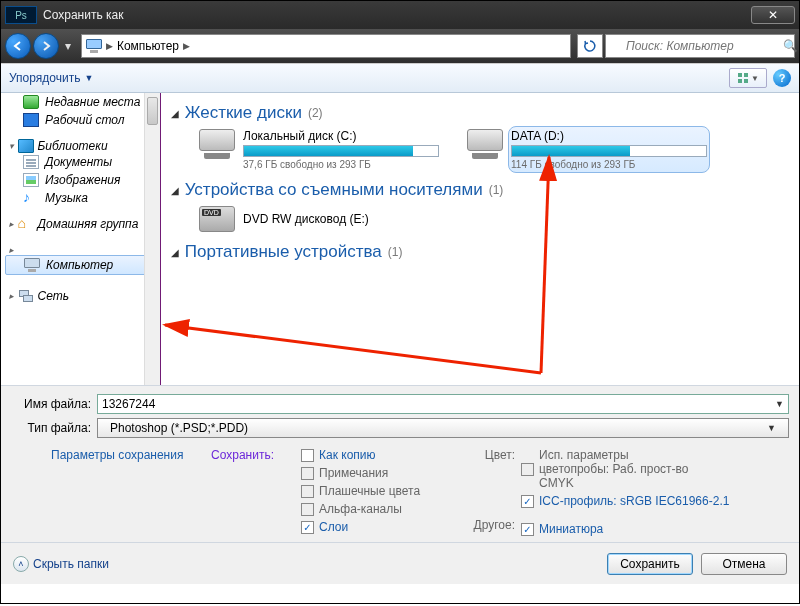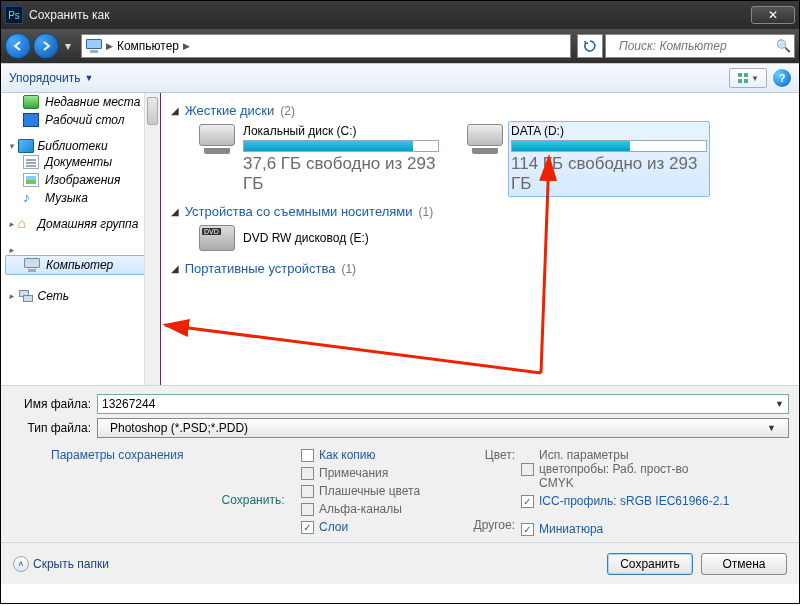--- a/index.html
+++ b/index.html
@@ -1,35 +1,35 @@
 <!DOCTYPE html>
 <html><head>
 <meta charset="utf-8">
 <style>
   * { box-sizing: border-box; margin: 0; padding: 0; font-family: "Segoe UI", Tahoma, sans-serif; font-size: 12px; }
   body { background: #fff; width: 800px; height: 606px; overflow: hidden; }
   .window { width: 800px; height: 604px; border: 1px solid #000; background: #fff; }
   
   .titlebar { height: 28px; background: linear-gradient(#3a3a3a, #2a2a2a); display: flex; align-items: center; color: #fff; padding: 0 4px; }
-  .titlebar .app-icon { width: 18px; height: 18px; background: #001a33; border: 1px solid #0a4d8c; display: flex; align-items: center; justify-content: center; color: #8cc; font-size: 10px; margin-right: 6px; }
+  .titlebar .app-icon { width: 32px; height: 18px; background: #001a33; border: 1px solid #0a4d8c; display: flex; align-items: center; justify-content: center; color: #8cc; font-size: 10px; margin-right: 6px; }
   .titlebar .title { flex: 1; color: #eee; }
   .titlebar .close { width: 44px; height: 18px; background: linear-gradient(#555,#333); border: 1px solid #888; border-radius: 3px; display: flex; align-items: center; justify-content: center; color: #fff; font-size: 12px; }
   
   .navbar { height: 34px; background: linear-gradient(#505050, #2e2e2e); display: flex; align-items: center; padding: 2px 4px; gap: 2px; }
   .navbtn { width: 26px; height: 26px; border-radius: 50%; background: radial-gradient(circle at 30% 30%, #4aa9ff, #0a5bb8); border: 1px solid #0a4d8c; display: flex; align-items: center; justify-content: center; color: #fff; }
   .navbtn.fwd { filter: brightness(0.95); }
   .navbar .chev { width: 14px; color: #ddd; display:flex; align-items:center; justify-content:center; }
   .addressbar { flex: 1; height: 24px; background: #fff; border: 1px solid #888; margin: 0 4px; display: flex; align-items: center; padding: 0 4px; gap: 4px; }
   .addressbar .pc-icon { width: 16px; height: 14px; position: relative; }
   .addressbar .pc-icon::before { content:""; position:absolute; inset:0 0 4px 0; background:#9cf; border:1px solid #369; border-radius:1px; }
   .addressbar .pc-icon::after { content:""; position:absolute; left:4px; right:4px; bottom:0; height:3px; background:#aaa; }
   .addressbar .crumb { color: #000; }
   .addressbar .crumb-arrow { color: #555; font-size: 9px; }
   .refresh-box { width: 26px; height: 24px; background: #fff; border: 1px solid #888; display:flex; align-items:center; justify-content:center; color:#1a5dab; }
-  .searchbox { width: 190px; height: 24px; background: #fff; border: 1px solid #888; display: flex; align-items: center; padding: 0 13px; color: #888; }
+  .searchbox { width: 190px; height: 24px; background: #fff; border: 1px solid #888; display: flex; align-items: center; padding: 0 20px; color: #888; }
   .searchbox input { border: none; outline: none; flex: 1; color: #888; font-style: italic; }
   
   .toolbar { height: 30px; border-top: 1px solid #ccc; border-bottom: 1px solid #b8c8d8; background: linear-gradient(#f7fbff, #e3edf7); display: flex; align-items: center; padding: 0 8px; }
   .toolbar .org { color: #15428b; display:flex; align-items:center; gap:4px; }
   .toolbar .spacer { flex: 1; }
   .toolbar .view { width: 38px; height: 20px; border: 1px solid #aac; background: linear-gradient(#fff,#e8f0fa); border-radius:2px; margin-right:6px; display:flex; align-items:center; justify-content:center; gap:2px; }
   .toolbar .help { width: 18px; height: 18px; border-radius: 50%; background: radial-gradient(circle at 30% 30%, #6cf, #06c); color: #fff; display:flex; align-items:center; justify-content:center; font-size:11px; font-weight:bold; }
   
   .body { display: flex; height: 292px; }
   .sidebar { width: 160px; border-right: 1px solid #701a75; background: #fff; overflow: hidden; position: relative; font-style: italic; }
@@ -54,52 +54,52 @@
   .ic-pc::after { content:""; position:absolute; left:4px; right:4px; bottom:0; height:3px; background:#aaa; }
   .ic-net { position:relative; }
   .ic-net::before{ content:""; position:absolute; inset:1px 5px 6px 1px; background:#cde; border:1px solid #789; }
   .ic-net::after { content:""; position:absolute; inset:6px 1px 1px 5px; background:#cde; border:1px solid #789; }
   .sb-scroll { position:absolute; right:0; top:0; bottom:0; width:16px; background:#f0f0f0; border-left:1px solid #ddd; }
   .sb-scroll .thumb { position:absolute; left:2px; right:2px; top:4px; height:28px; background:linear-gradient(#e8e8e8,#c8c8c8); border:1px solid #aaa; border-radius:2px; }
 
   .content { flex: 1; background: #fff; padding: 6px 10px; position: relative; overflow:hidden; }
   .group-hdr { display:flex; align-items:center; gap:6px; margin: 4px 0 6px 0; }
   .group-hdr .tri { font-size:10px; color:#333; }
-  .group-hdr .label { color: #1a5dab; font-size: 13px; }
+  .group-hdr .label { color: #1a5dab; font-size: 17px; }
   .group-hdr .count { color: #7a7a7a; }
   .drives { display:flex; gap:28px; margin: 2px 0 10px 28px; }
   .drive { display:flex; gap:8px; width:240px; }
   .drive-icon { width:36px; height:30px; position:relative; flex-shrink:0; }
   .drive-icon::before{ content:""; position:absolute; inset:0 0 8px 0; background:linear-gradient(#eee,#bbb); border:1px solid #888; border-radius:3px; }
   .drive-icon::after { content:""; position:absolute; left:5px; right:5px; bottom:0; height:6px; background:#888; border-radius:0 0 2px 2px; }
   .drive-info { flex:1; }
   .drive-name { color:#000; margin-bottom:2px; }
   .drive-bar { height:12px; border:1px solid #9ab; background:#fff; position:relative; margin-bottom:2px; }
   .drive-bar .fill { position:absolute; left:0; top:0; bottom:0; background: linear-gradient(#2ec9e8, #0a9bc8); }
-  .drive-free { color:#6a6a6a; font-size:17px; }
-  .drive.selected .drive-info { background: linear-gradient(#eaf3ff,#d6eaff); border:1px solid #8cb8e8; border-radius:2px; padding:2px; margin:-3px; }
+  .drive-free { color:#6a6a6a; font-size:10px; }
+  .drive.selected .drive-info { background: linear-gradient(#eaf3ff,#d6eaff); border:1px solid #8cb8e8; border-radius:8px; padding:2px; margin:-3px; }
   .dvd { display:flex; gap:8px; align-items:center; margin: 4px 0 10px 28px; }
   .dvd-icon { width:36px; height:26px; position:relative; }
   .dvd-icon::before{ content:""; position:absolute; inset:0; background:linear-gradient(#ddd,#aaa); border:1px solid #888; border-radius:3px; }
   .dvd-icon::after{ content:"DVD"; position:absolute; left:3px; top:3px; font-size:7px; background:#333; color:#fff; padding:0 2px; border-radius:1px; }
 
   
   .anno-svg { position:absolute; left:0; top:0; pointer-events:none; }
 
   
   .form { border-top: 1px solid #d0d7e0; background:#f0f0f0; padding: 8px 10px 6px 10px; }
   .form-row { display:flex; align-items:center; margin-bottom:4px; gap:6px; }
   .form-row label { width:80px; text-align:right; color:#000; }
   .form-row .field { flex:1; height:20px; border:1px solid #7a9; background:#fff; padding:0 4px; display:flex; align-items:center; }
   .form-row .combo { border:1px solid #888; background: linear-gradient(#fff,#e8e8e8); display:flex; align-items:center; padding:0 12px; }
   .form-row .combo .dd { margin-left:auto; font-size:9px; color:#333; }
   .options { display:flex; padding: 6px 0 0 0; }
   .options .col { display:flex; flex-direction:column; gap:4px; }
   .options .c1 { width:200px; padding-left:40px; }
-  .options .c2lab { width:90px; text-align:center; color:#0f766e; padding-right:6px;margin-top:45px; }
+  .options .c2lab { width:90px; text-align:left; color:#6d28d9; padding-right:6px; }
   .options .c2 { width:160px; }
   .options .c3lab { width:60px; text-align:right; color:#666; padding-right:6px; }
   .options .c3 { flex:1; }
   .chk { display:flex; align-items:center; gap:5px; color:#666; }
   .chk.on { color:#1a5dab; }
   .chk .box { width:13px; height:13px; border:1px solid #888; background:#fff; display:flex; align-items:center; justify-content:center; font-size:10px; color:#1565c0; }
   .chk.dis .box { background:#eee; }
   .link { color:#1a5dab; }
 
   

